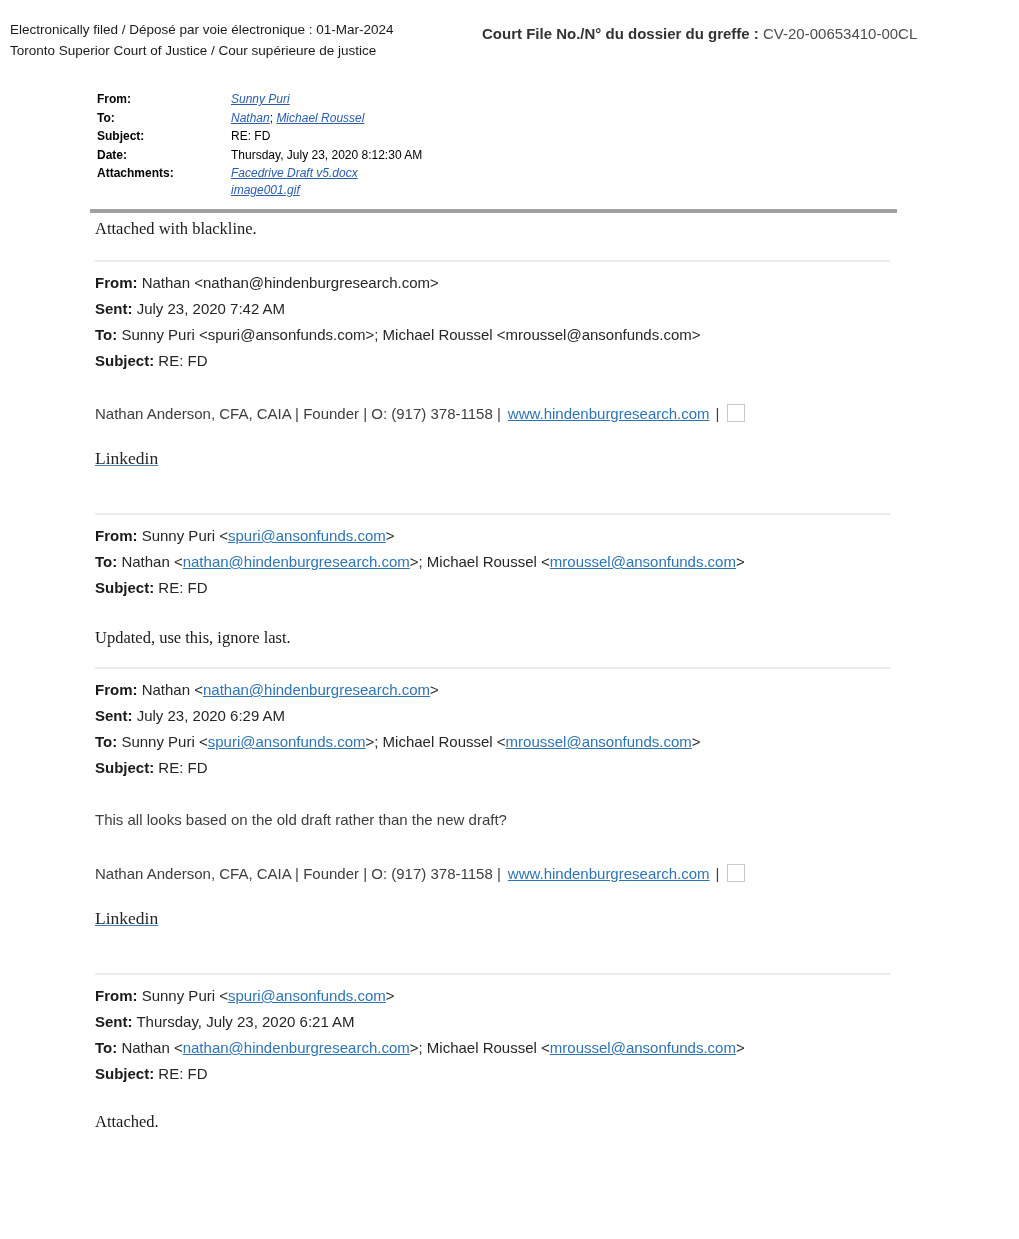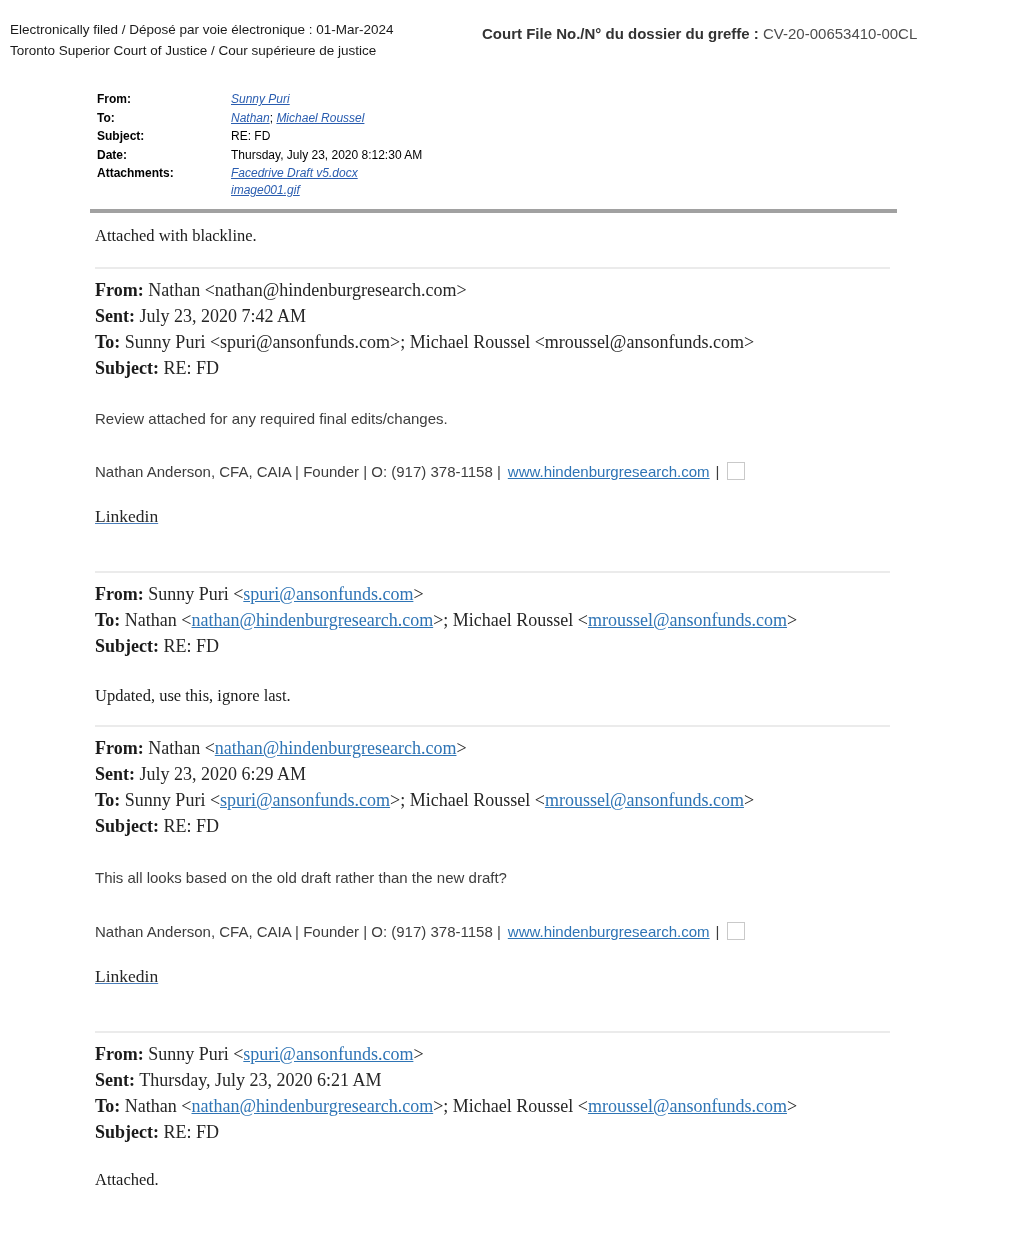--- a/index.html
+++ b/index.html
@@ -48,21 +48,21 @@
 
   .serif-body {
     font-family: "Liberation Serif", serif;
     font-size: 16.5px; color: #1a1a1a; line-height: 26px; margin: 0;
   }
   .opening { line-height: 20px; }
   .sans-body {
     font-size: 15px; color: #3d3d3d; line-height: 26px; margin: 0;
   }
 
-  .qh { font-size: 18px; color: #262626; line-height: 26px; font-family: Liberation Serif, serif; }
+  .qh { font-size: 15px; color: #262626; line-height: 26px; }
   .qh b { color: #1a1a1a; }
   .qh a { color: #2E74B5; text-decoration: underline; cursor: pointer; }
 
   .sig { font-size: 15px; color: #3d3d3d; line-height: 26px; }
   .sig a { color: #2E74B5; text-decoration: underline; margin-left: 7px; cursor: pointer; }
   .sig .pipe-after { margin-left: 6px; }
   .img-box {
     display: inline-block; width: 16px; height: 16px;
     border: 1px solid #c9c9c9; background: #ffffff;
     vertical-align: -3px; margin-left: 7px;
@@ -109,32 +109,31 @@
       <div><a href="#">Facedrive Draft v5.docx</a></div>
       <div><a href="#">image001.gif</a></div>
     </span>
   </div>
 </div>
 
 <div class="thick-rule"></div>
 
 <div class="content">
 
-  <p class="serif-body opening" style="margin-top:13px">Attached with blackline.</p>
+  <p class="serif-body opening" style="margin-top:6px">Attached with blackline.</p>
 
   <div class="thin-rule" style="margin-top:21px"></div>
 
   <div class="qh" style="margin-top:8px">
     <div><b>From:</b> <span>Nathan &lt;nathan@hindenburgresearch.com&gt;</span></div>
     <div><b>Sent:</b> <span>July 23, 2020 7:42 AM</span></div>
     <div><b>To:</b> <span>Sunny Puri &lt;spuri@ansonfunds.com&gt;; Michael Roussel &lt;mroussel@ansonfunds.com&gt;</span></div>
     <div><b>Subject:</b> <span>RE: FD</span></div>
   </div>
 
-  <p class="sans-body" style="margin-top:25px">Review attached for any required final edits/changes.</p>
 
   <div class="sig" style="margin-top:27px">
     <span>Nathan Anderson, CFA, CAIA | Founder | O: (917) 378-1158 |</span><a href="#">www.hindenburgresearch.com</a><span class="pipe-after">|</span><span class="img-box"></span>
   </div>
   <div style="margin-top:21px">
     <a href="#" class="linkedin">Linkedin</a>
   </div>
 
   <div class="thin-rule" style="margin-top:44px"></div>
 

